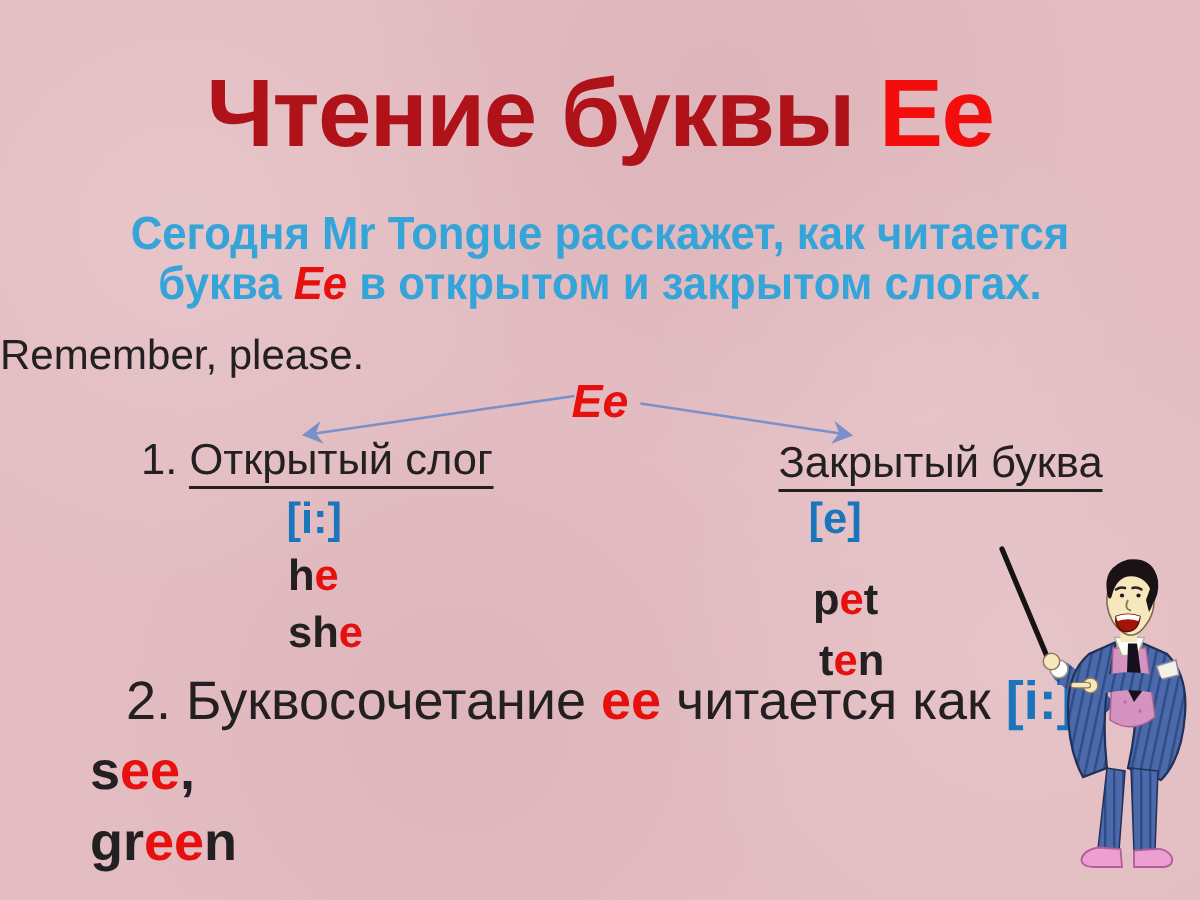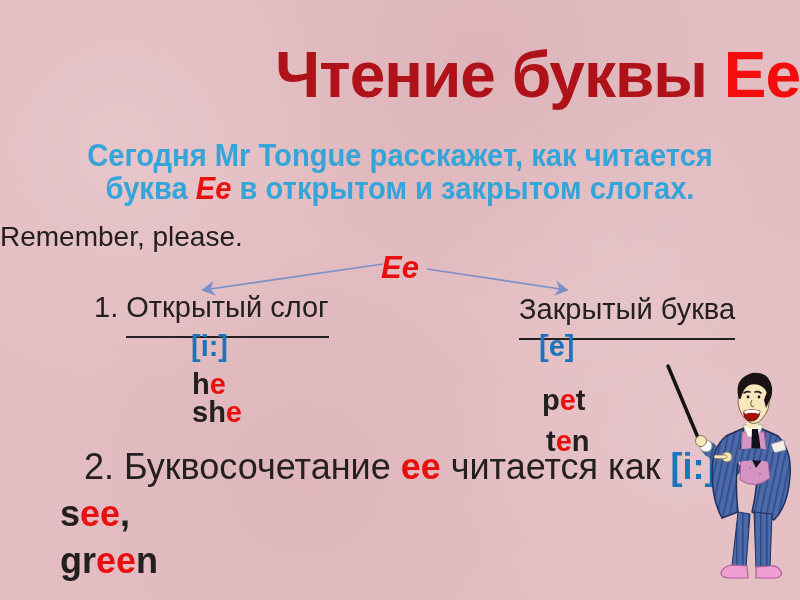--- a/index.html
+++ b/index.html
@@ -11,41 +11,41 @@
     background-color:#e3bdc2;
     background-image:
       radial-gradient(circle at 15% 25%, rgba(255,255,255,0.12) 0%, transparent 30%),
       radial-gradient(circle at 60% 10%, rgba(176,120,130,0.12) 0%, transparent 35%),
       radial-gradient(circle at 85% 72%, rgba(255,255,255,0.10) 0%, transparent 30%),
       radial-gradient(circle at 38% 80%, rgba(176,120,130,0.10) 0%, transparent 35%),
       radial-gradient(circle at 75% 40%, rgba(255,255,255,0.08) 0%, transparent 25%);
   }
   .abs{position:absolute;}
   .page-title{
-    top:38px;left:0;width:800px;text-align:right;
+    top:38px;left:0;width:800px;text-align:center;
     font-size:64px;font-weight:700;letter-spacing:-1px;white-space:nowrap;
   }
   .title-main{color:#b0121a;}
   .title-accent{color:#f30d0d;}
   .subtitle{
     top:139px;left:0;width:800px;text-align:center;
     font-size:31px;font-weight:700;line-height:1.07;color:#35a5d9;
     transform:scaleX(0.94);transform-origin:400px 0;
   }
   .remember{
     top:221px;left:0;width:800px;text-align:left;
     font-size:28px;color:#242021;
   }
   .ee-node{
     top:250px;left:0;width:800px;text-align:center;
     font-size:31px;font-weight:700;font-style:italic;color:#e80f0f;
   }
   .col-header{font-size:29px;color:#242021;white-space:nowrap;}
   .col-header .underlined{
-    border-bottom:2px solid #242021;padding-bottom:13px;
+    border-bottom:2px solid #242021;padding-bottom:1px;
   }
   .transcription{font-size:29px;font-weight:700;color:#1b75bc;white-space:nowrap;}
   .word{font-size:29px;font-weight:700;white-space:nowrap;}
   .rule2{
     top:444px;left:60px;width:700px;
     font-size:36px;line-height:1.3;color:#242021;text-indent:24px;
   }
   svg{display:block;}
 </style>
 </head>
@@ -81,21 +81,21 @@
   </div>
   <div class="abs col-header" style="left:519px;top:293px;">
     <span class="underlined">Закрытый буква</span>
   </div>
 
   <div class="abs transcription" style="left:191px;top:330px;">[i:]</div>
   <div class="abs transcription" style="left:539px;top:330px;">[e]</div>
 
   <div class="abs word" style="left:192px;top:368px;"><span style="color: rgb(36, 32, 33); font-weight: 700;">h</span><span style="color: rgb(232, 15, 15); font-weight: 700;">e</span></div>
   <div class="abs word" style="left:542px;top:368px;margin-top:16px;"><span style="color: rgb(36, 32, 33); font-weight: 700;">p</span><span style="color: rgb(232, 15, 15); font-weight: 700;">e</span><span style="color: rgb(36, 32, 33); font-weight: 700;">t</span></div>
-  <div class="abs word" style="left:192px;top:396px;"><span style="color: rgb(36, 32, 33); font-weight: 700;">sh</span><span style="color: rgb(232, 15, 15); font-weight: 700;">e</span></div>
+  <div class="abs word" style="left:192px;top:406px;"><span style="color: rgb(36, 32, 33); font-weight: 700;">sh</span><span style="color: rgb(232, 15, 15); font-weight: 700;">e</span></div>
   <div class="abs word" style="left:546px;top:398px;margin-top:27px;"><span style="color: rgb(36, 32, 33); font-weight: 700;">t</span><span style="color: rgb(232, 15, 15); font-weight: 700;">e</span><span style="color: rgb(36, 32, 33); font-weight: 700;">n</span></div>
 
   <div class="abs rule2"><span style="color: rgb(36, 32, 33);">2. Буквосочетание </span><span style="color: rgb(232, 15, 15); font-weight: 700;">ее</span><span style="color: rgb(36, 32, 33);"> читается как </span><span style="color: rgb(27, 117, 188); font-weight: 700;">[i:]</span><span style="color: rgb(36, 32, 33);"> - </span><span style="color: rgb(36, 32, 33); font-weight: 700;">s</span><span style="color: rgb(232, 15, 15); font-weight: 700;">ee</span><span style="color: rgb(36, 32, 33); font-weight: 700;">,</span><br><span style="color: rgb(36, 32, 33); font-weight: 700;">gr</span><span style="color: rgb(232, 15, 15); font-weight: 700;">ee</span><span style="color: rgb(36, 32, 33); font-weight: 700;">n</span></div>
 
   <svg class="abs" style="left:652px;top:356px;" width="146" height="238" viewBox="0 0 146 238">
     <defs>
       <pattern id="pinstripe" patternUnits="userSpaceOnUse" width="6" height="6" patternTransform="rotate(12)">
         <rect width="6" height="6" fill="#4c6aa9"></rect>
         <rect width="1.6" height="6" fill="#2e4c88"></rect>
       </pattern>

